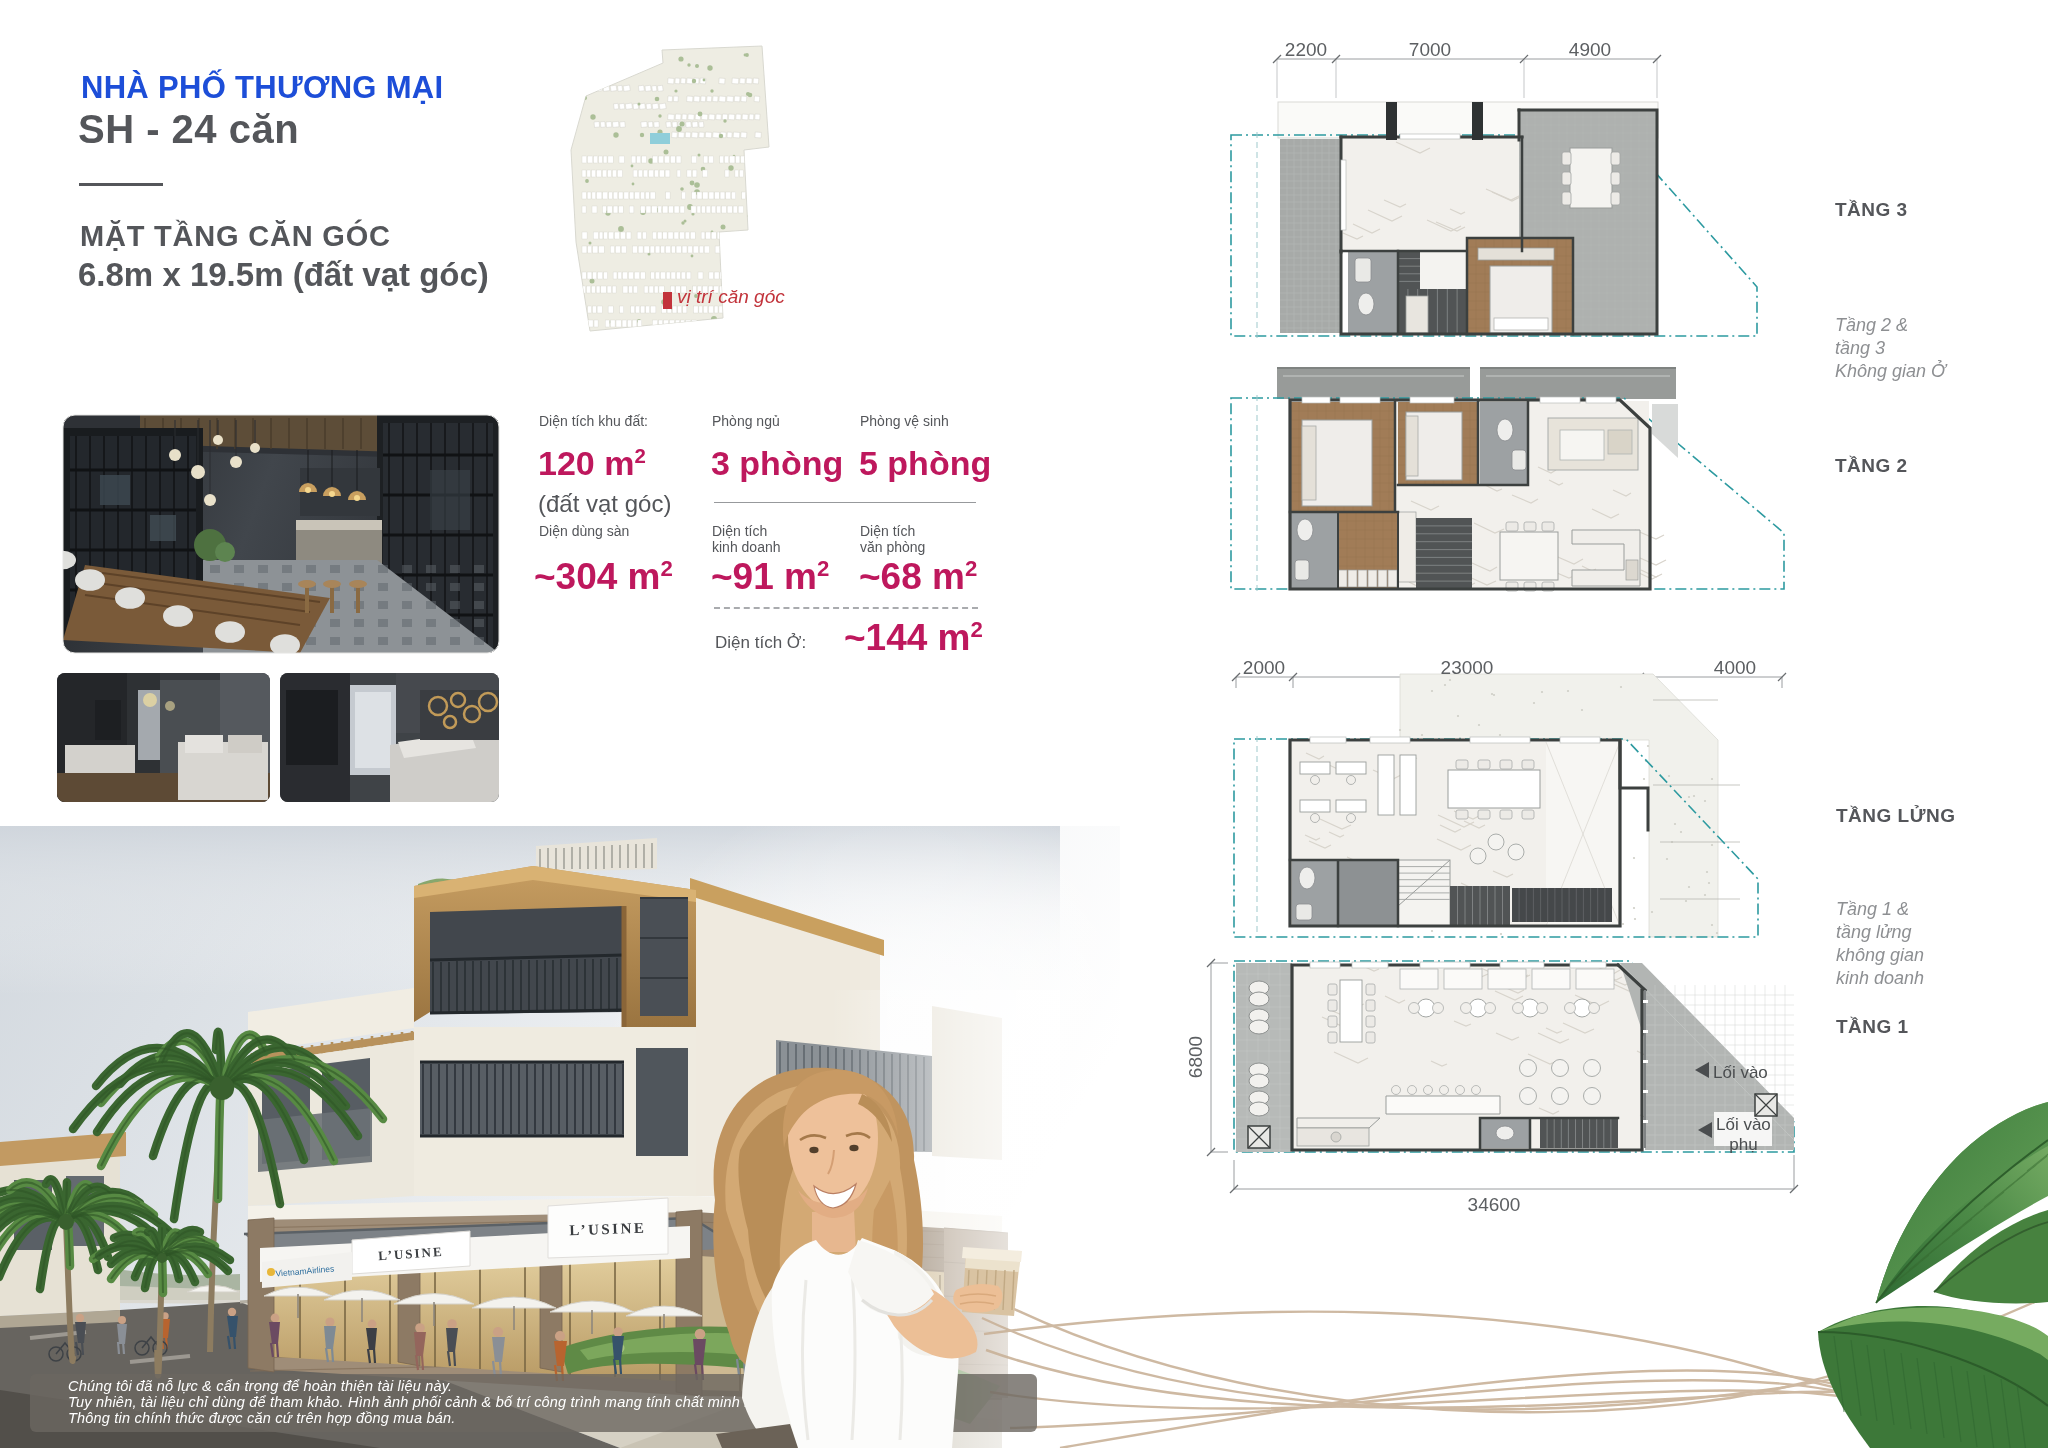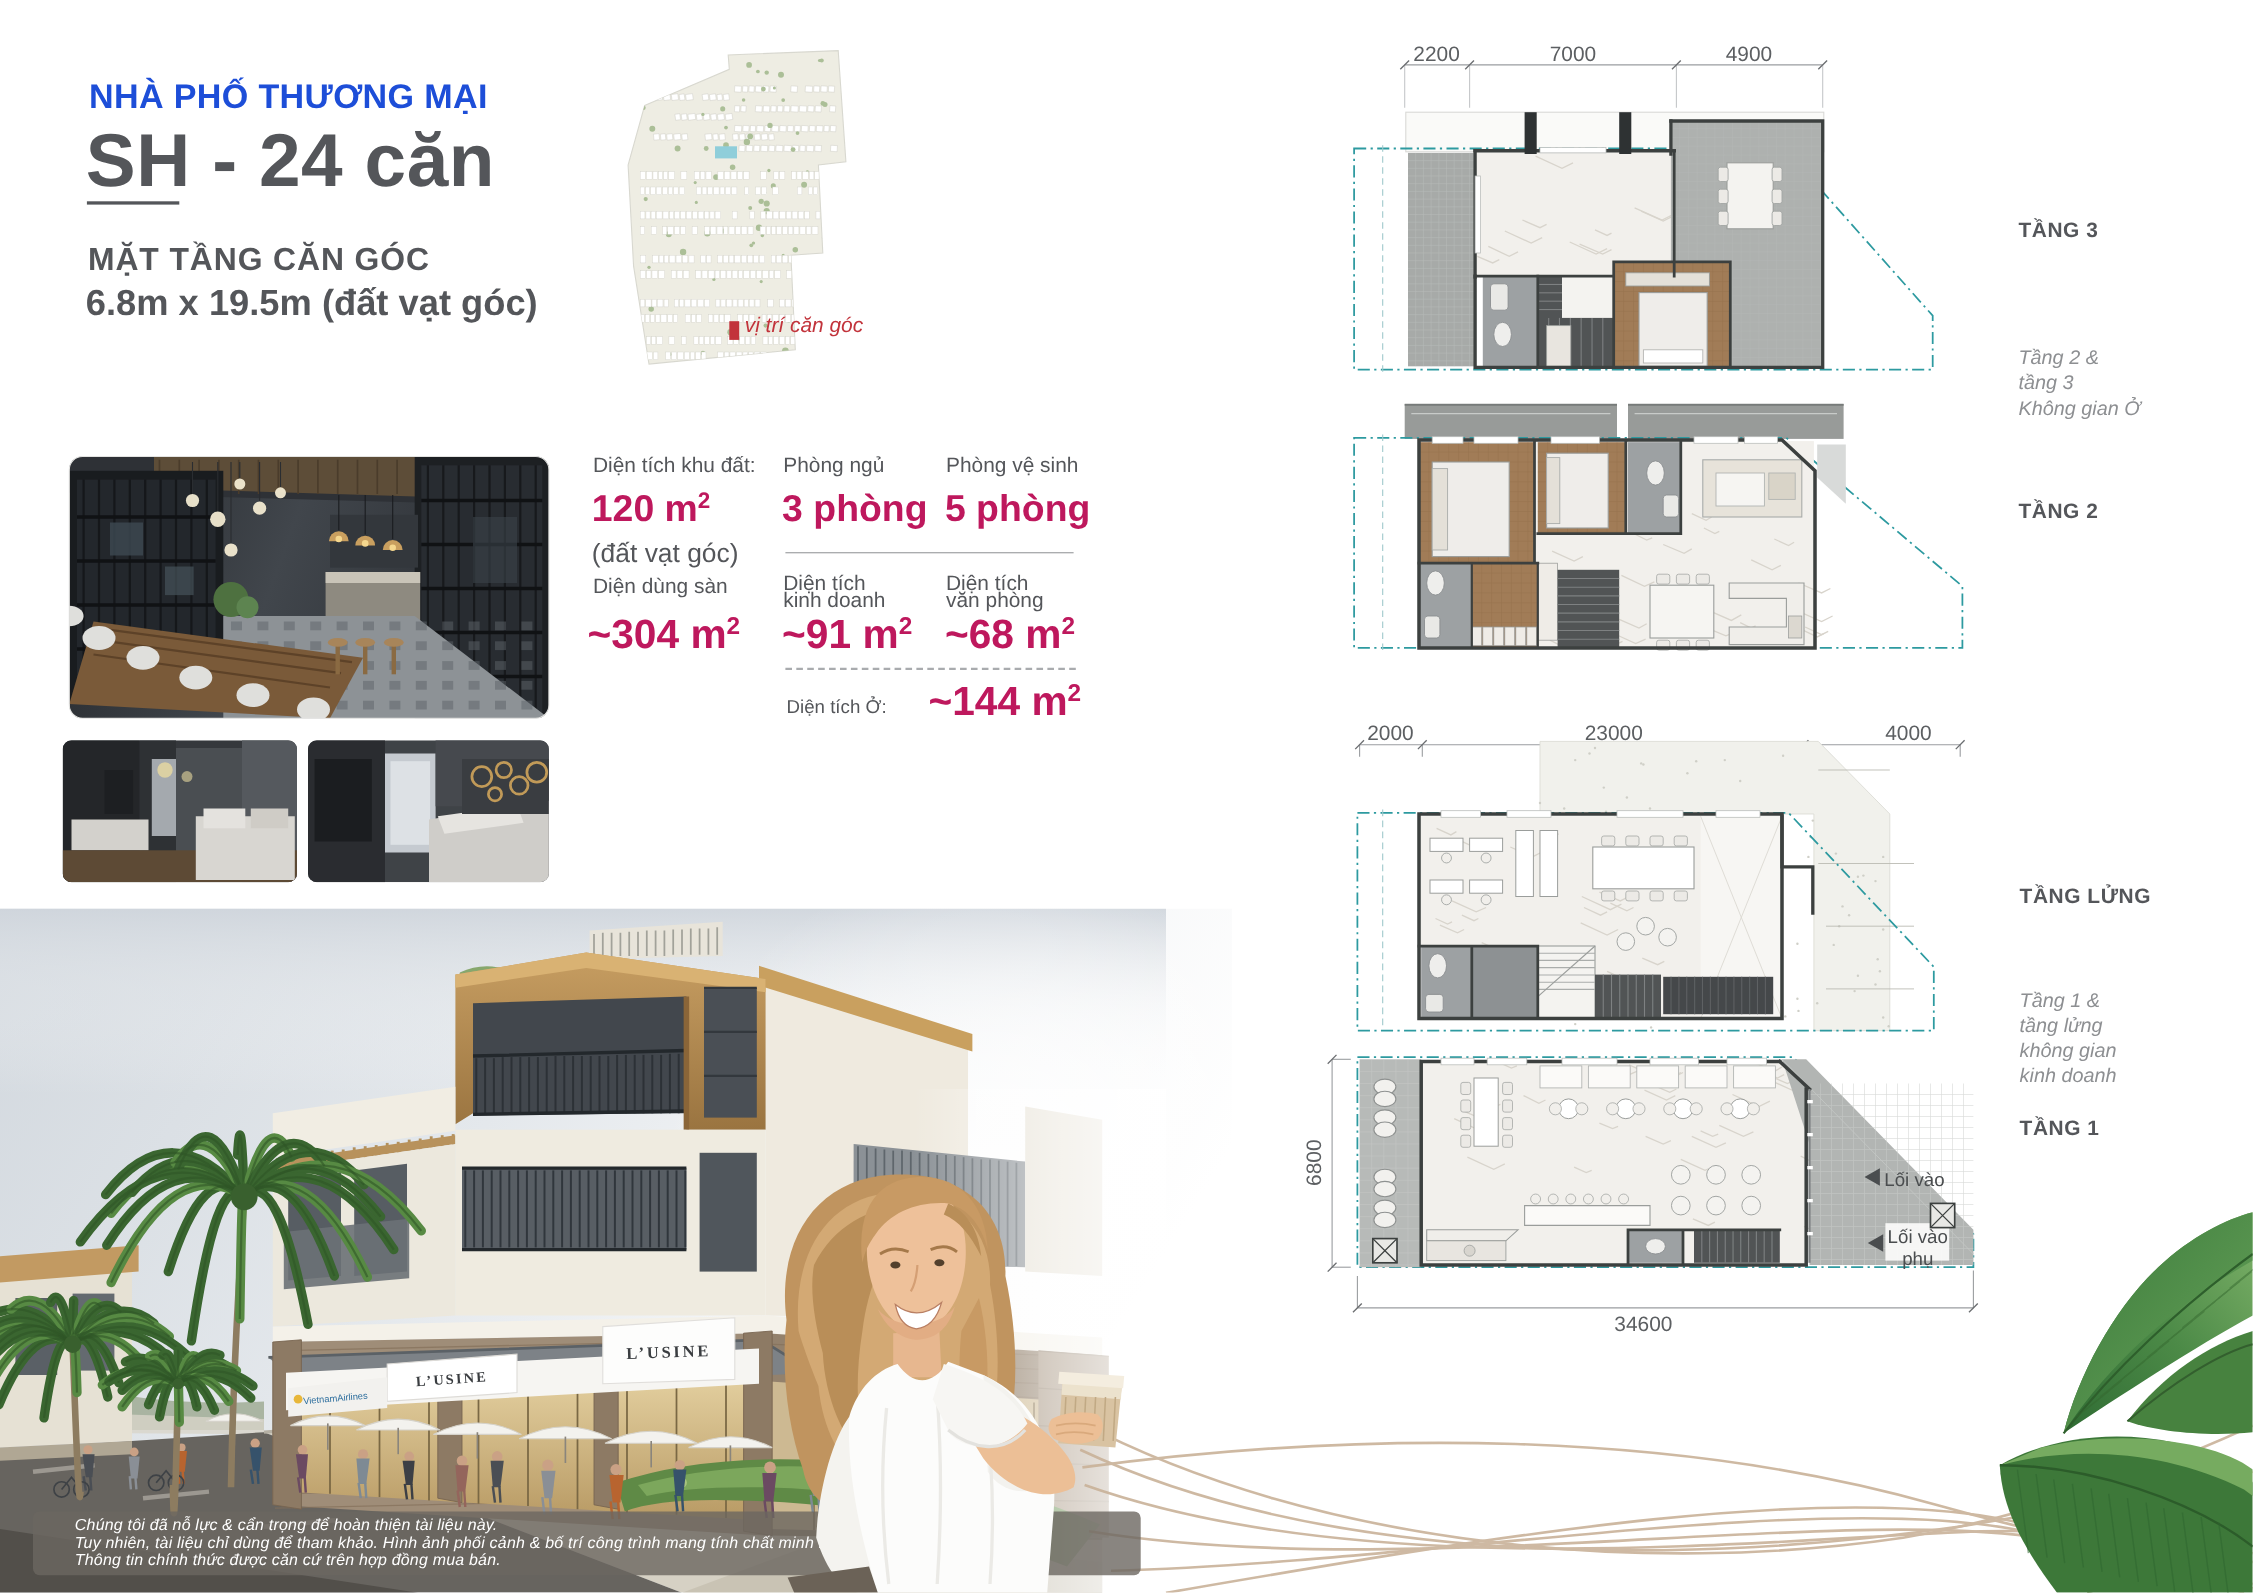--- a/index.html
+++ b/index.html
@@ -1,23 +1,23 @@
 <!DOCTYPE html>
 <html><head>
 <meta charset="utf-8">
 <style>
   html,body{margin:0;padding:0;}
   #page{position:relative;width:2048px;height:1448px;background:#ffffff;overflow:hidden;
         font-family:"Liberation Sans", sans-serif;}
   .abs{position:absolute;}
   .ttl1{font-size:31px;font-weight:700;color:#1d4ed8;letter-spacing:0.3px;}
-  .ttl2{font-size:68px;font-weight:700;color:#54565a;letter-spacing:0.5px;}
+  .ttl2{font-size:40px;font-weight:700;color:#54565a;letter-spacing:0.5px;}
   .ttl3{font-size:29px;font-weight:700;color:#54565a;letter-spacing:0.8px;}
   .ttl4{font-size:33px;font-weight:700;color:#54565a;}
-  .lbl{font-size:19px;color:#54565a;}
+  .lbl{font-size:14px;color:#54565a;}
   .val{font-size:34px;font-weight:600;color:#be185d;}
   .sup{font-size:60%;vertical-align:super;}
   .flbl{font-size:19px;font-weight:700;color:#54565a;letter-spacing:0.5px;}
   .filbl{font-size:18px;font-style:italic;color:#8d8f92;line-height:23px;}
   .dim{font-size:19px;color:#5c5f62;}
   .redit{font-size:19px;font-style:italic;color:#c2333b;}
 </style>
 </head>
 <body>
 <div id="page">

